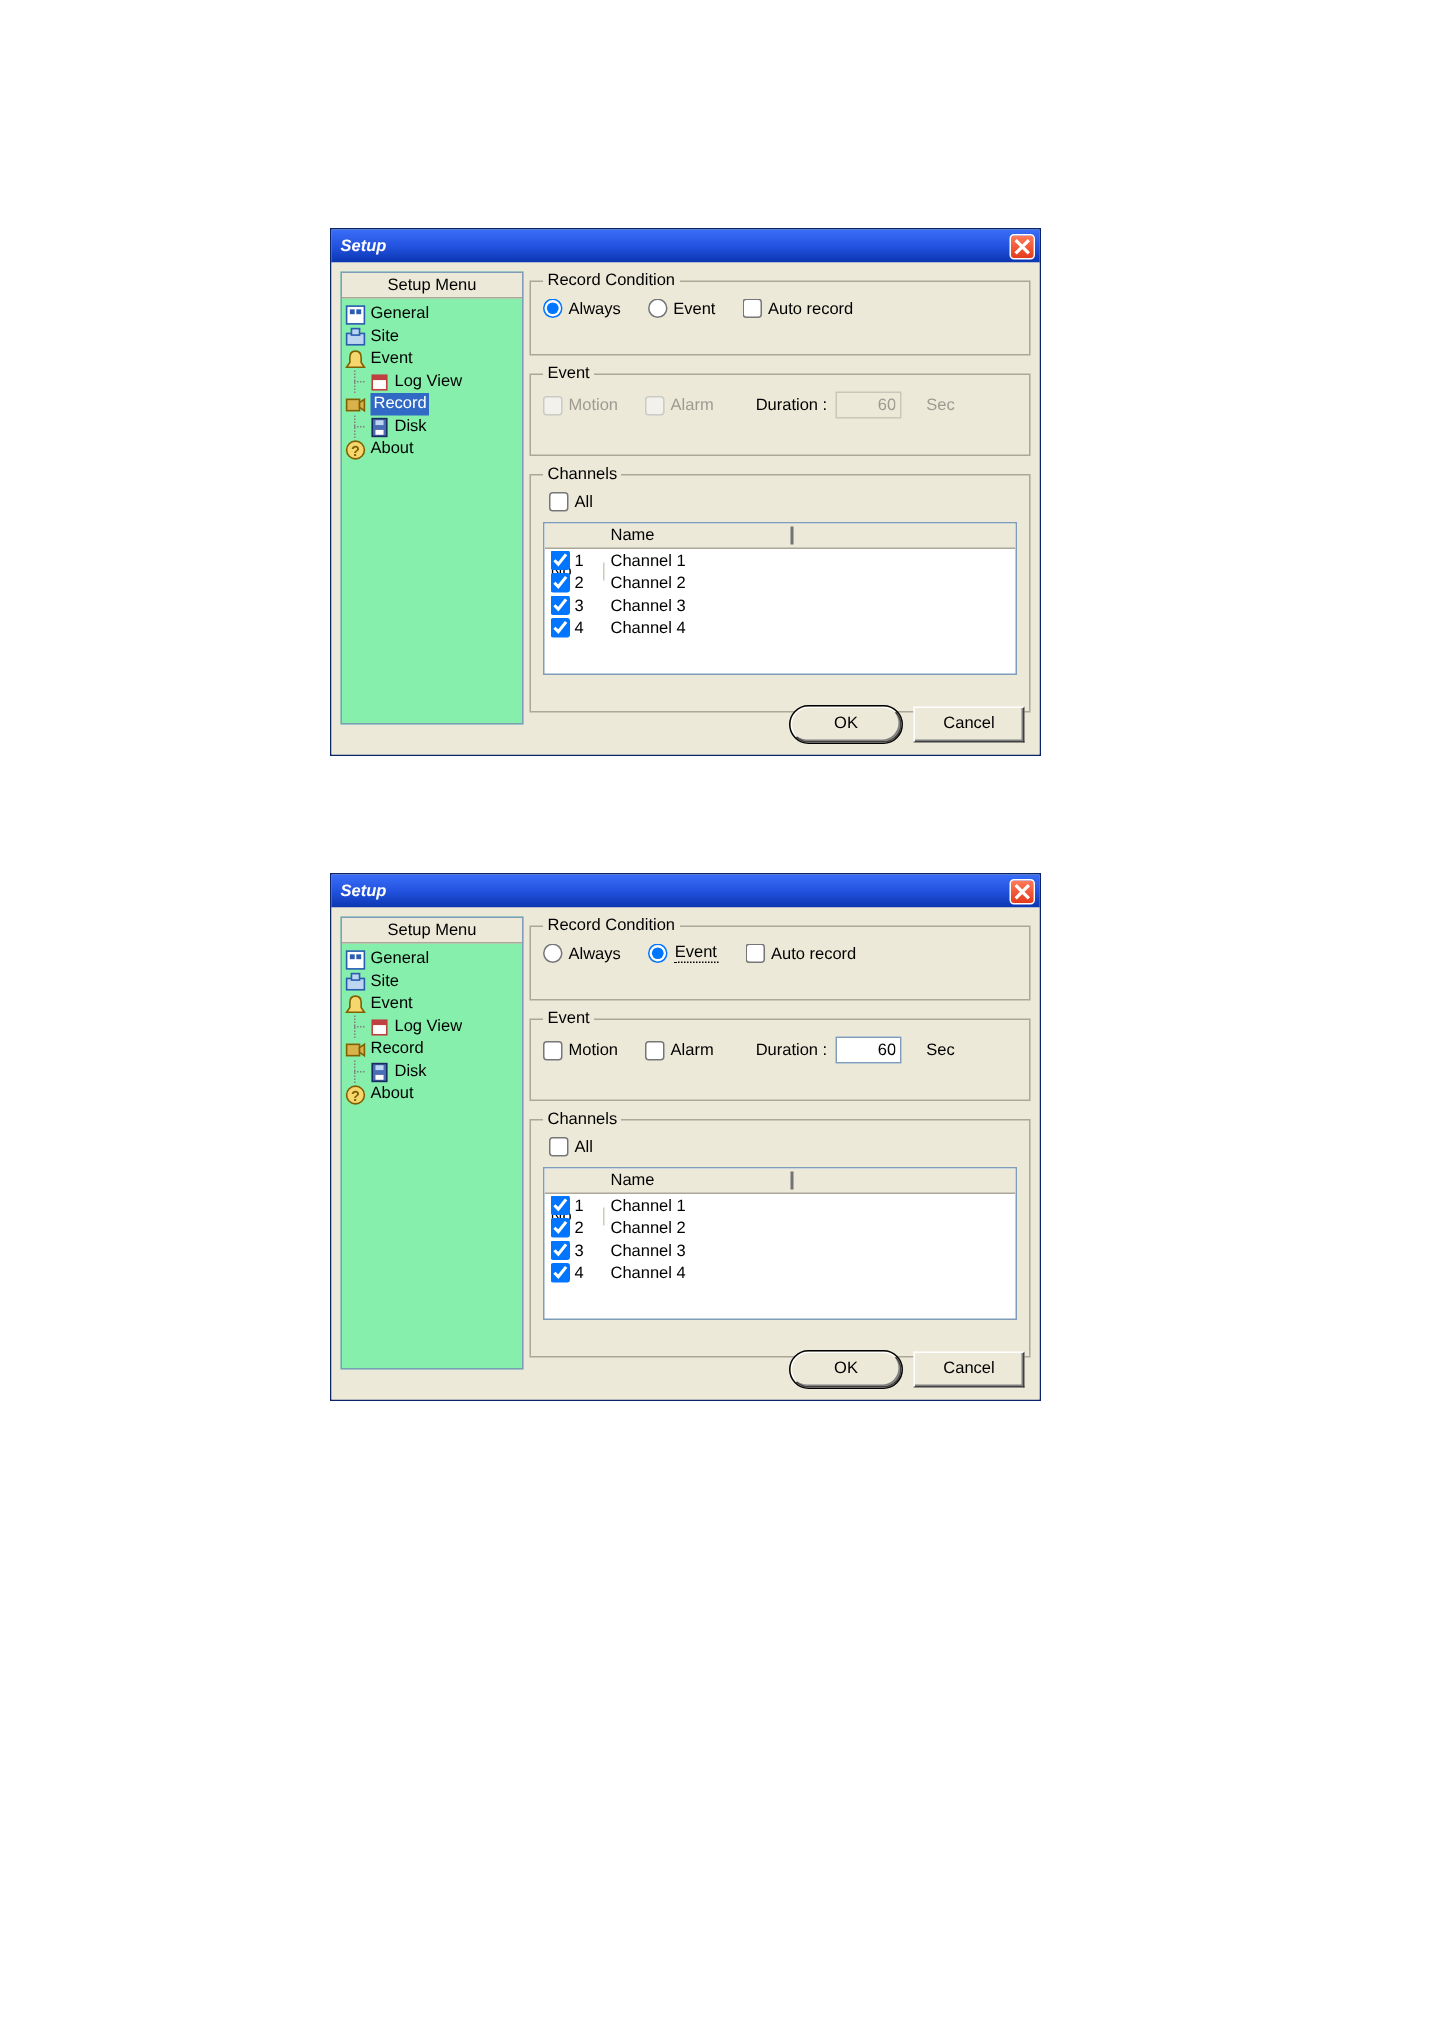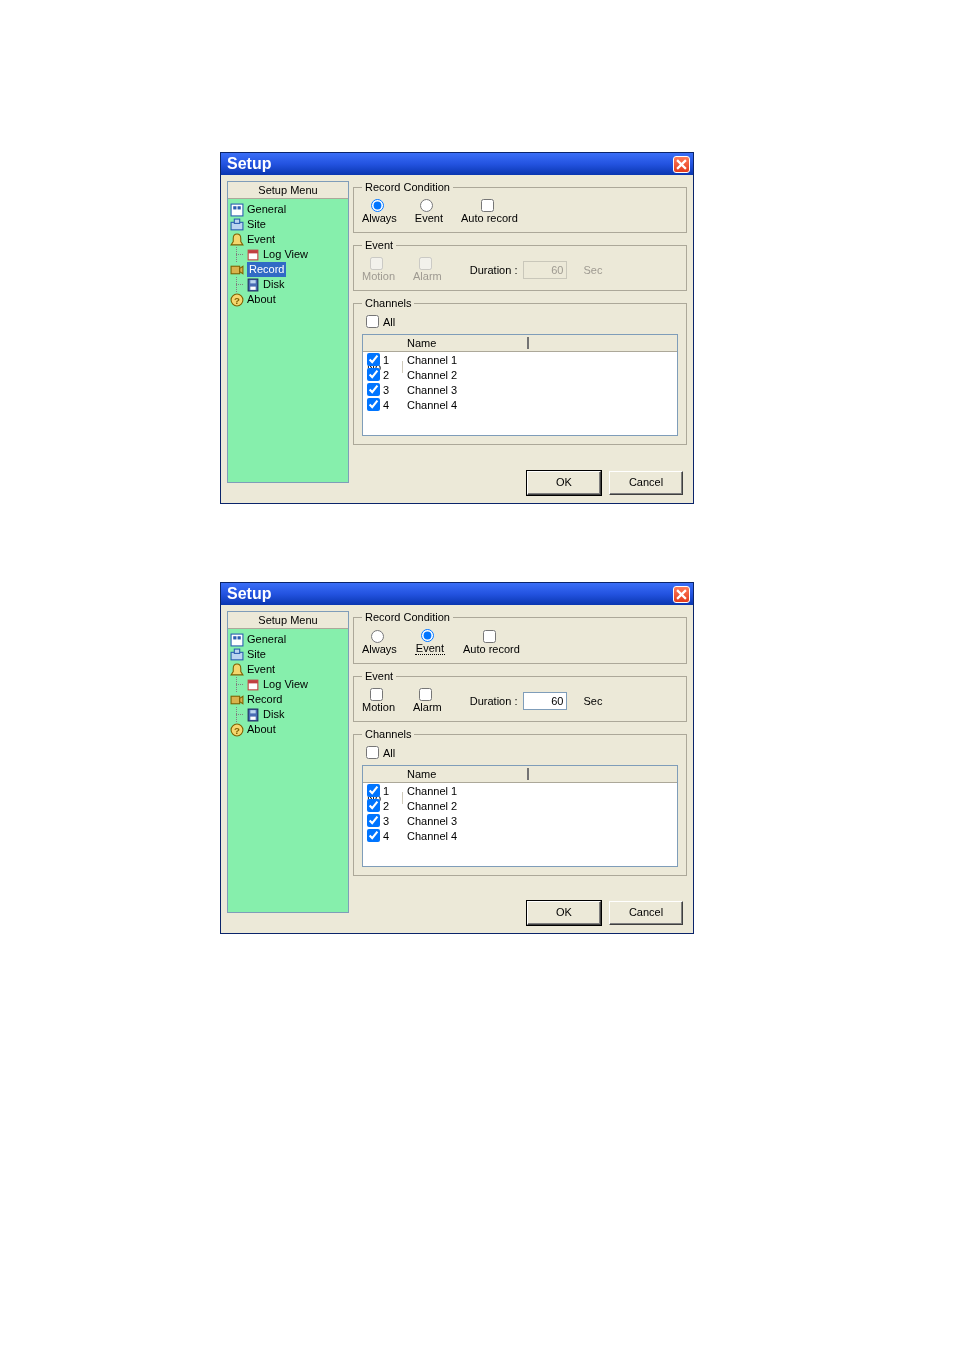--- a/index.html
+++ b/index.html
@@ -31,22 +31,23 @@
     height: 22px;
     background: linear-gradient(to bottom, #3a6ef7 0%, #2353e0 50%, #0a36b0 100%);
     display: flex;
     align-items: center;
     justify-content: space-between;
     padding: 0 3px 0 6px;
     color: #fff;
     font-weight: bold;
   }
   .titlebar .title {
-    font-size: 16px;
+    font-size: 11px;
     color:#fff;
+    font-style:italic;
   }
   .close-btn {
     width: 17px;
     height: 17px;
     border: 1px solid #fff;
     background: linear-gradient(to bottom,#ff7b5a,#e33b1c);
     border-radius: 3px;
     display: flex;
     align-items: center;
     justify-content: center;
@@ -114,31 +115,31 @@
   }
 
   .mainarea {
     position:absolute;
     left:132px; top:6px; right:6px; bottom:36px;
   }
 
   fieldset.group {
     border:1px solid #aca899;
     margin:0 0 6px 0;
-    padding:6px 8px 8px 8px;
+    padding:6px 8px 24px 8px;
     position:relative;
   }
   fieldset.group > legend {
     padding:0 3px;
     color:#000;
     font-size:11px;
   }
 
   .row { display:flex; align-items:center; }
-  .row > * { margin-right:12px;flex-direction:column; }
+  .row > * { margin-right:12px; }
 
   .radio, .check {
     display:inline-flex;
     align-items:center;
     margin-right:18px;
   }
   .radio input, .check input {
     margin:0 4px 0 0;
   }
   .disabled { color:#9e9a91; }
@@ -199,21 +200,21 @@
     border-right-color:#404040;
     border-bottom-color:#404040;
     box-shadow: inset -1px -1px 0 #808080, inset 1px 1px 0 #ece9d8;
     margin-left:8px;
     font-family:inherit;
     font-size:11px;
     text-align:center;
     line-height:20px;
     cursor:default;
   }
-  .btn.default { outline:1px solid #000; outline-offset:-0px;}
+  .btn.default { outline:1px solid #000; outline-offset:-0px;border-radius:12px;}
 
   .dotted-focus { border-bottom:1px dotted #000; padding:0 1px;}
 </style>
 </head>
 <body>
 <div class="page">
 
 <div class="dialog d1">
   <div class="titlebar">
     <span class="title">Setup</span>

